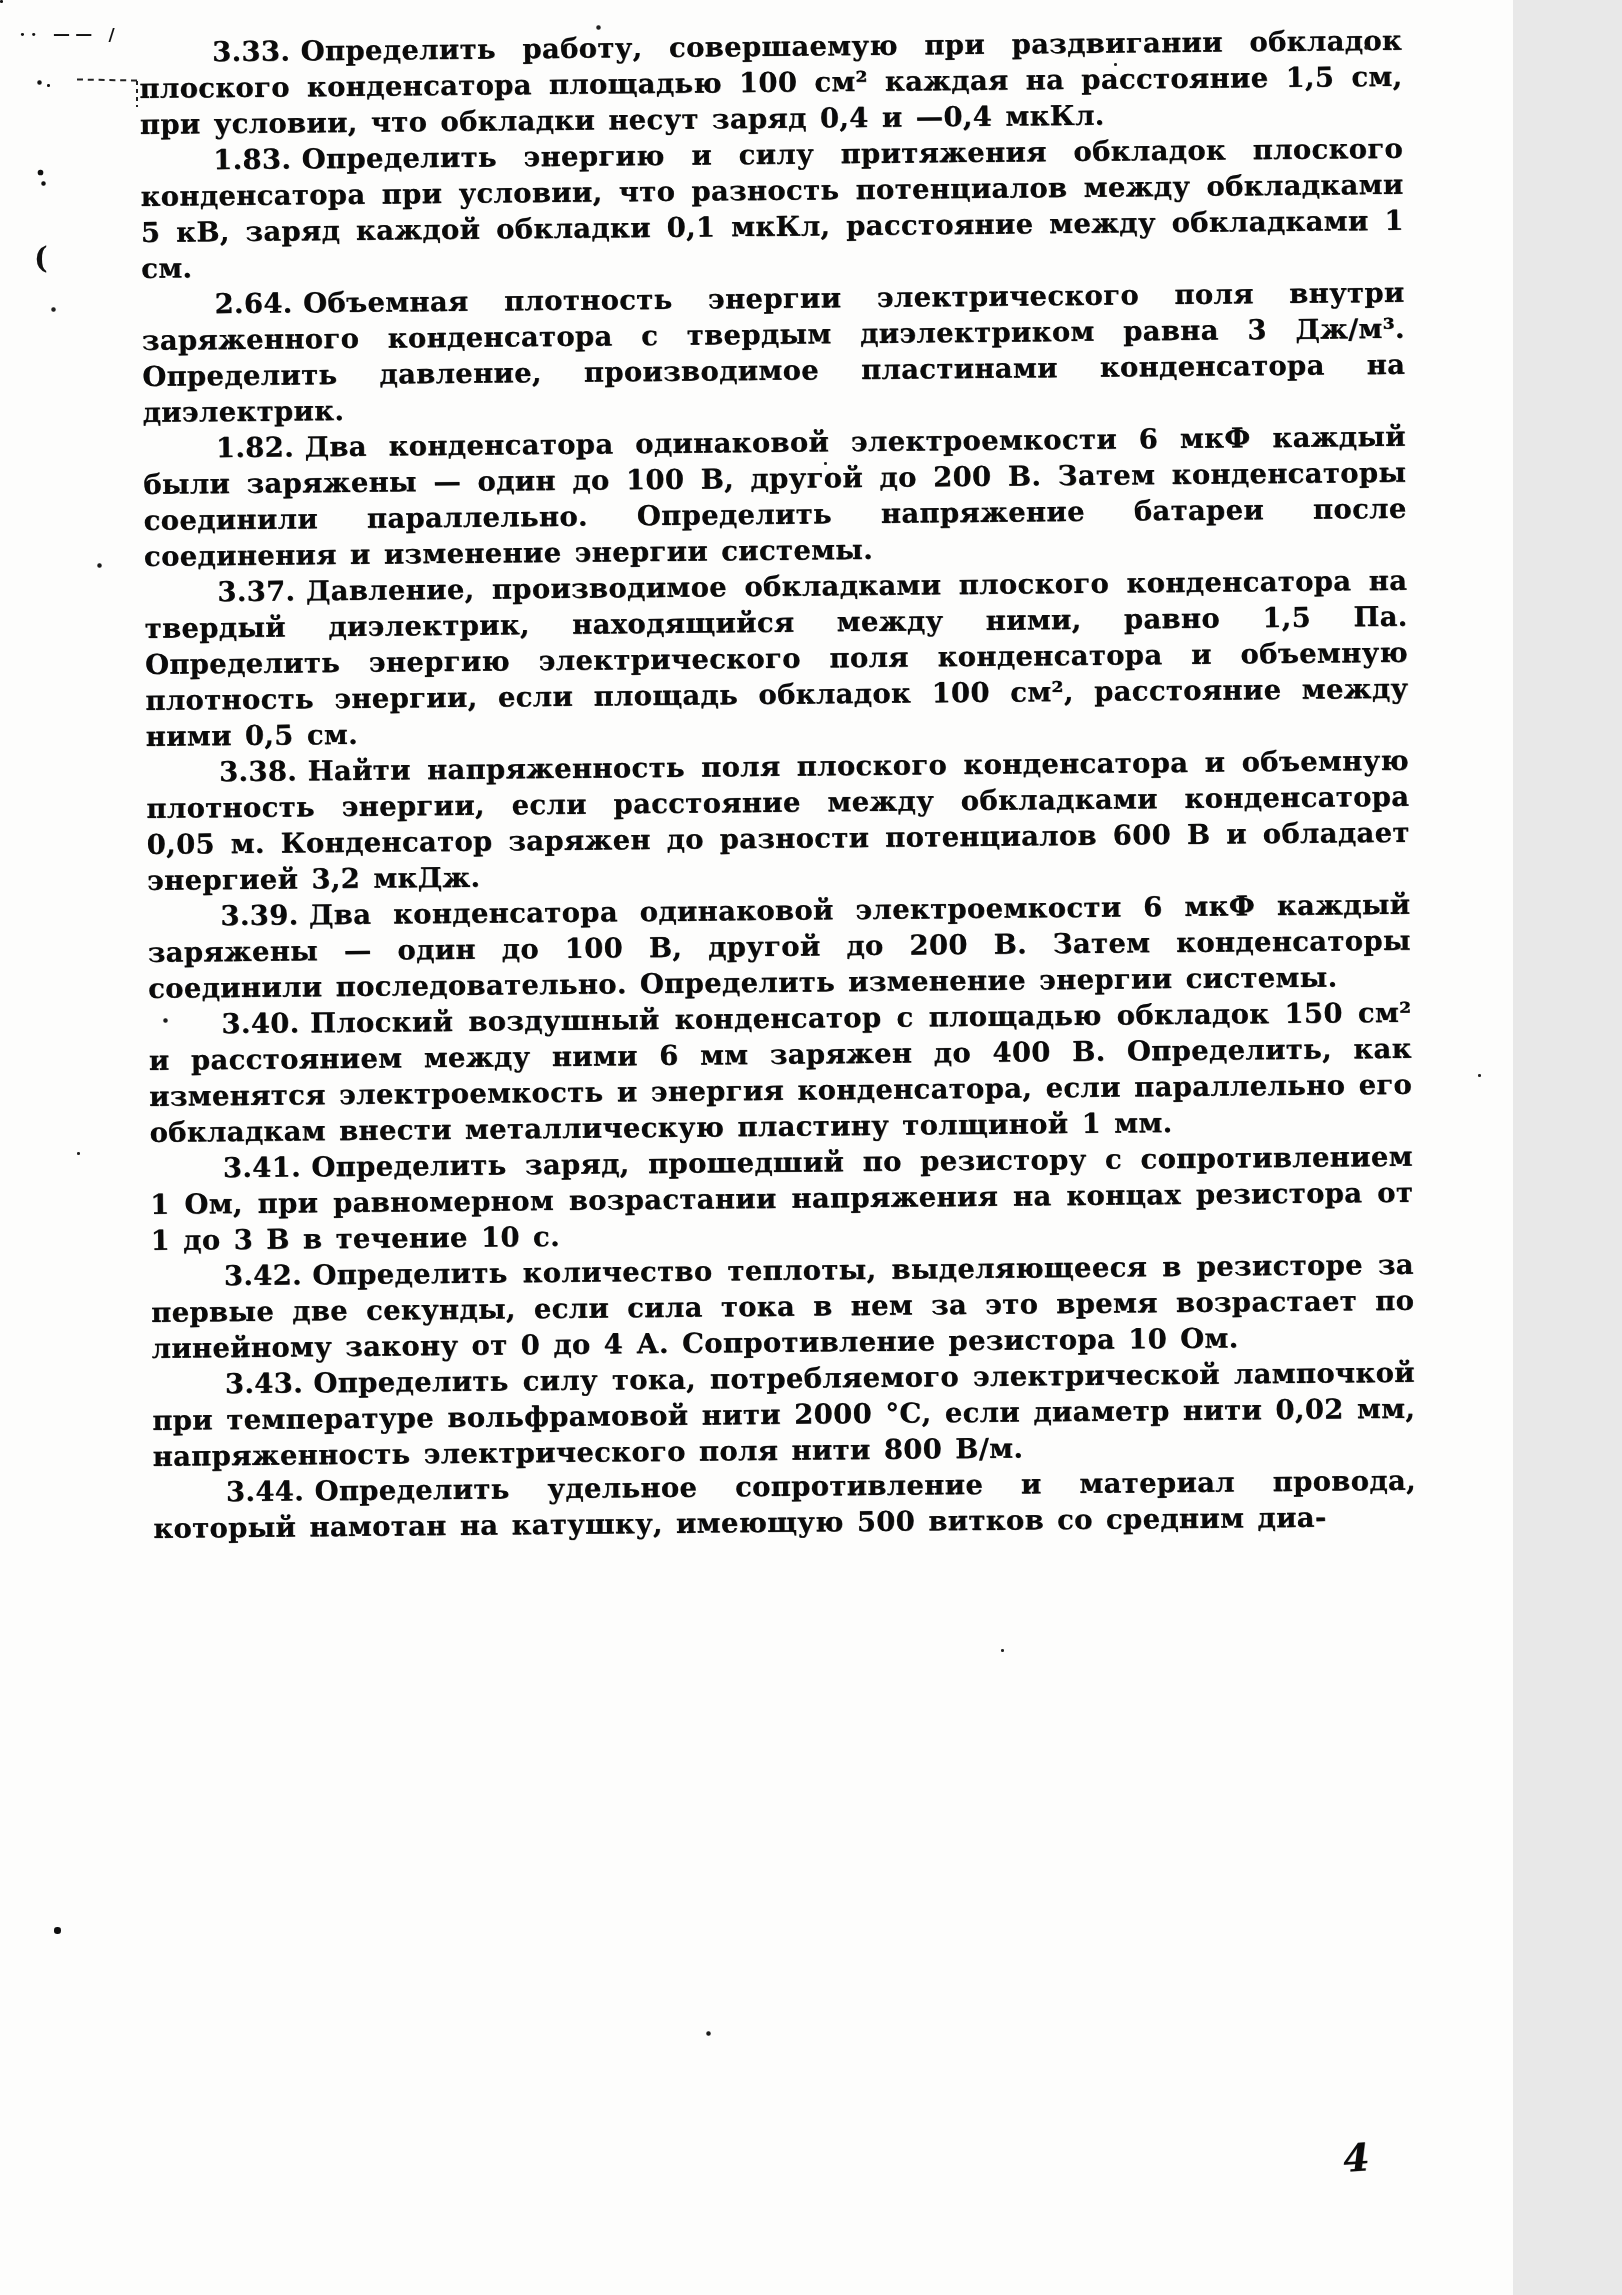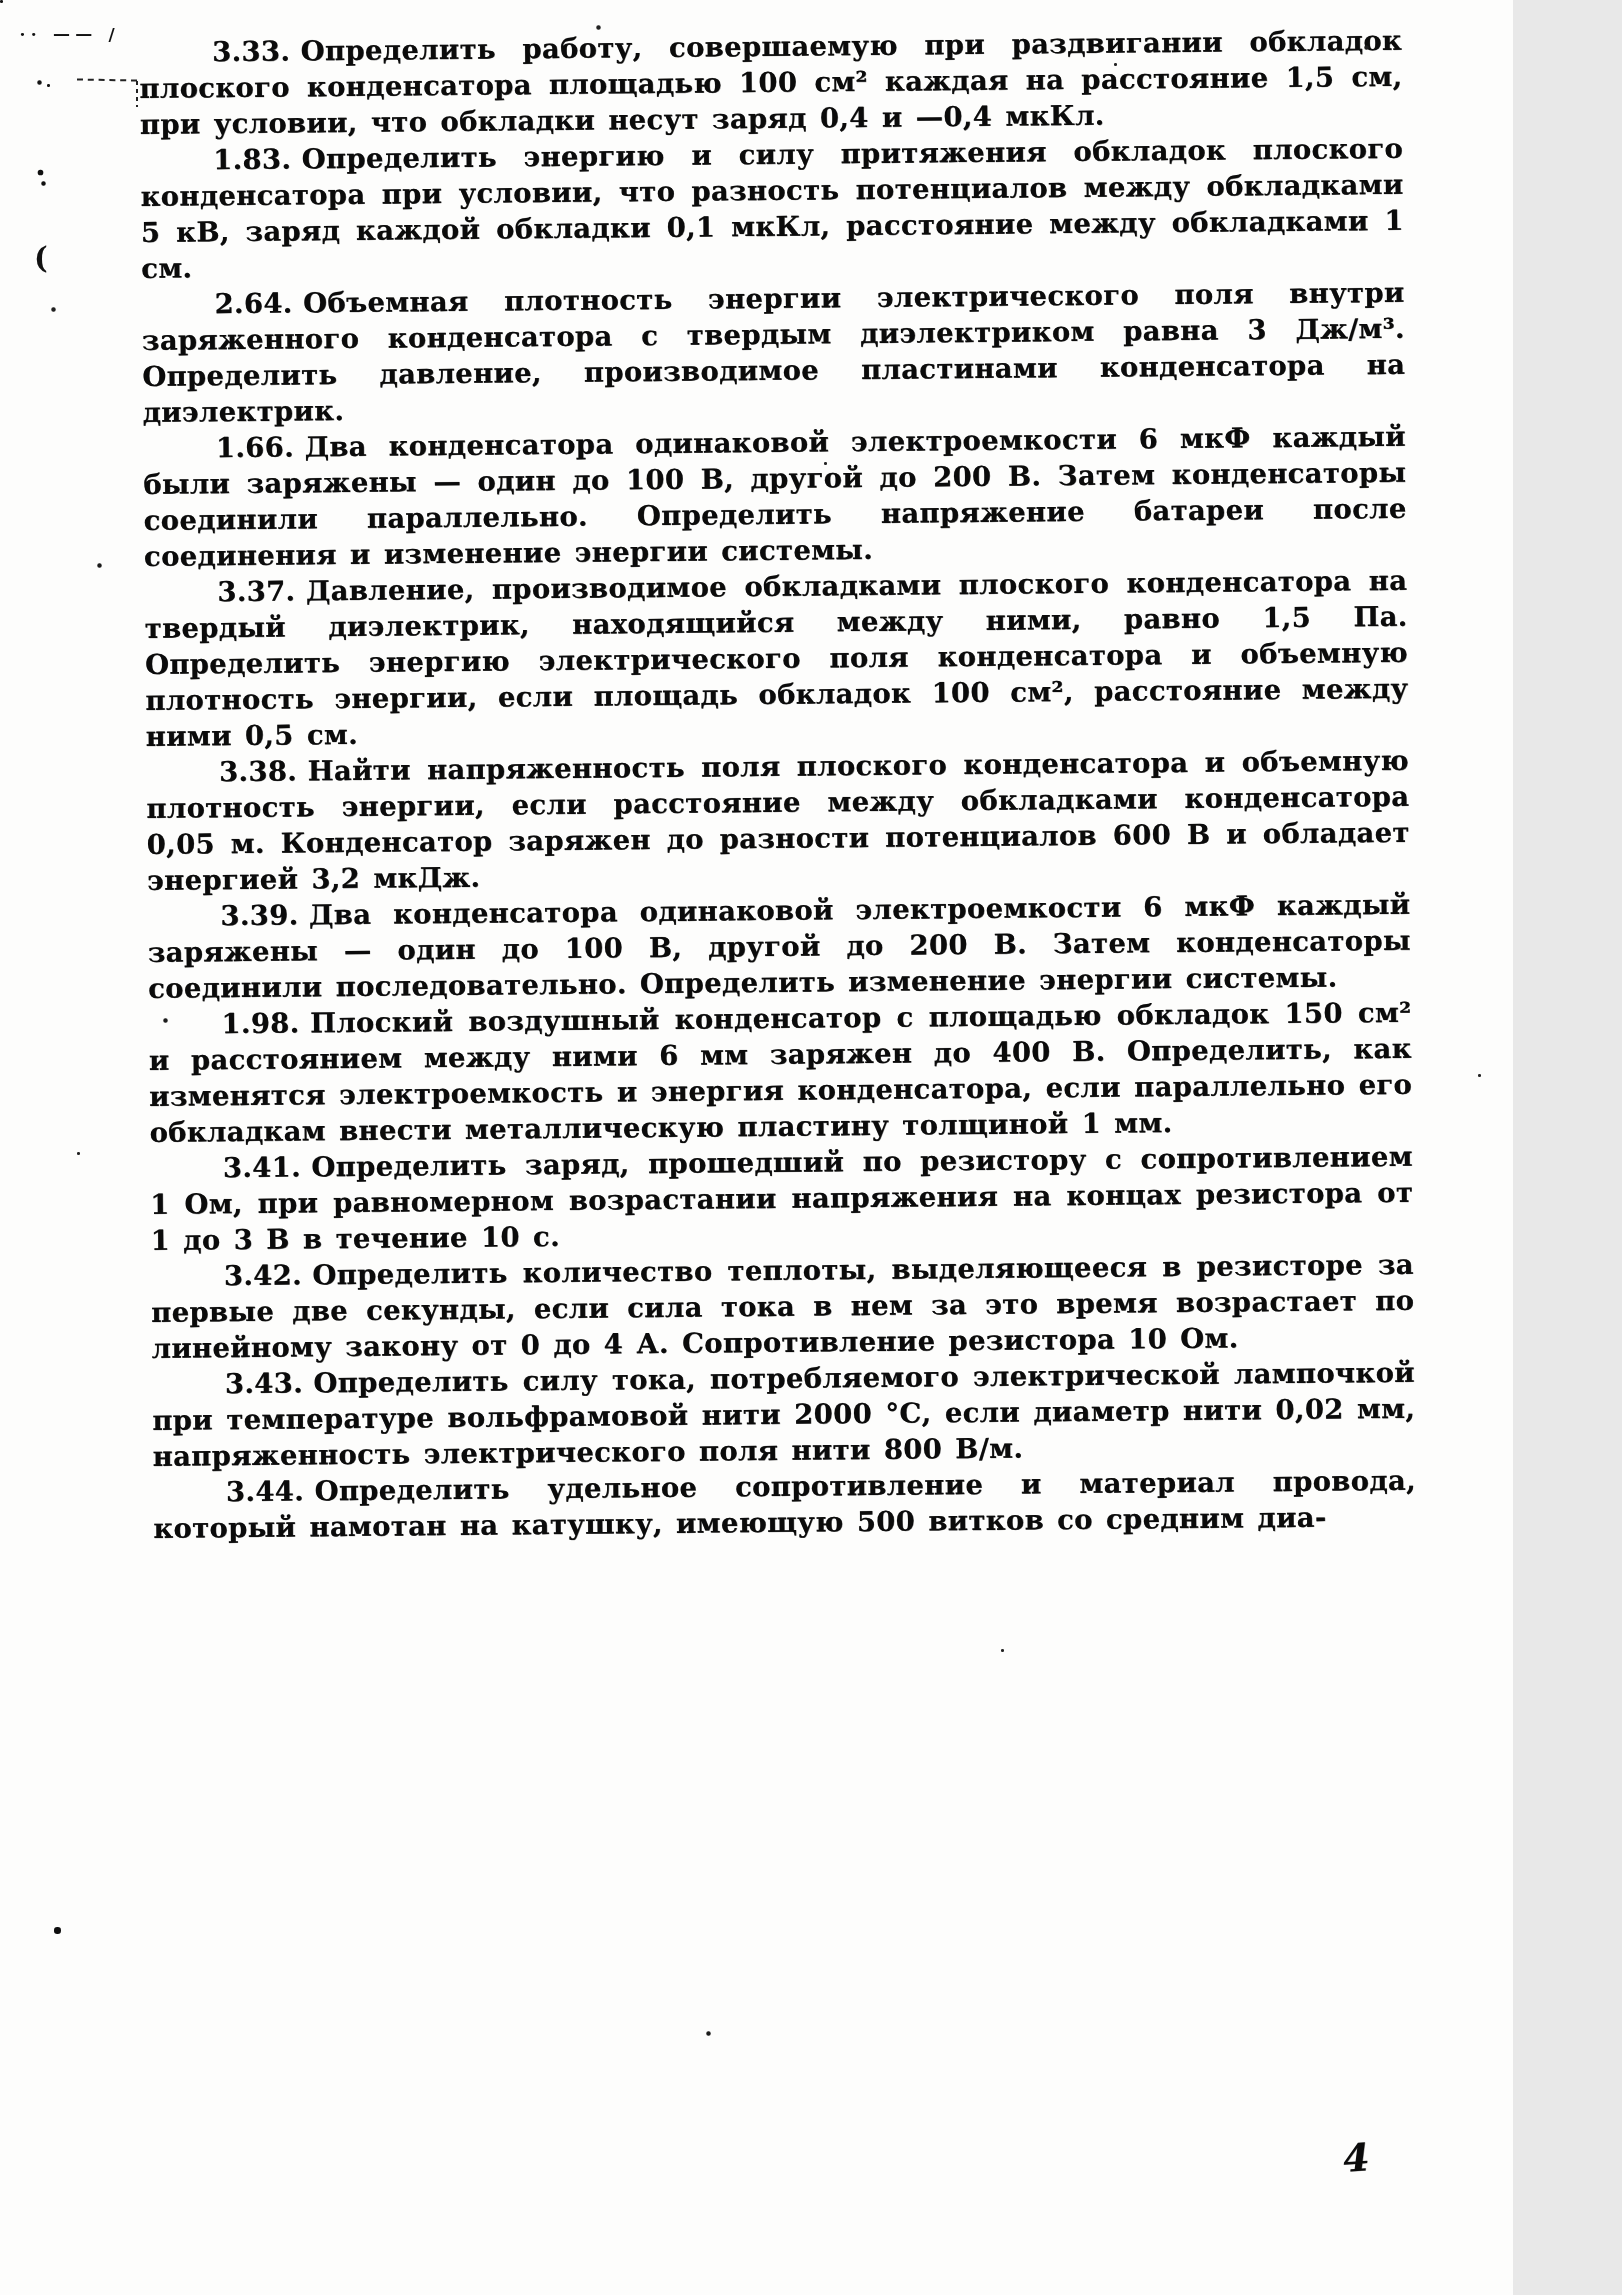--- a/index.html
+++ b/index.html
@@ -90,25 +90,25 @@
 </style>
 </head>
 <body>
 
 <div class="page">
 
   <div class="textblock">
     <p class="prob"><span class="pnum">3.33.</span><span>Определить работу, совершаемую при раздвигании обкладок плоского конденсатора площадью 100 см² каждая на расстояние 1,5 см, при условии, что обкладки несут заряд 0,4 и —0,4 мкКл.</span></p>
     <p class="prob"><span class="pnum">1.83.</span><span>Определить энергию и силу притяжения обкладок плоского конденсатора при условии, что разность потенциалов между обкладками 5 кВ, заряд каждой обкладки 0,1 мкКл, расстояние между обкладками 1 см.</span></p>
     <p class="prob"><span class="pnum">2.64.</span><span>Объемная плотность энергии электрического поля внутри заряженного конденсатора с твердым диэлектриком равна 3 Дж/м³. Определить давление, производимое пластинами конденсатора на диэлектрик.</span></p>
-    <p class="prob"><span class="pnum">1.66.</span><span>Два конденсатора одинаковой электроемкости 6 мкФ каждый были заряжены — один до 100 В, другой до 200 В. Затем конденсаторы соединили параллельно. Определить напряжение батареи после соединения и изменение энергии системы.</span></p>
+    <p class="prob"><span class="pnum">1.82.</span><span>Два конденсатора одинаковой электроемкости 6 мкФ каждый были заряжены — один до 100 В, другой до 200 В. Затем конденсаторы соединили параллельно. Определить напряжение батареи после соединения и изменение энергии системы.</span></p>
     <p class="prob"><span class="pnum">3.37.</span><span>Давление, производимое обкладками плоского конденсатора на твердый диэлектрик, находящийся между ними, равно 1,5 Па. Определить энергию электрического поля конденсатора и объемную плотность энергии, если площадь обкладок 100 см², расстояние между ними 0,5 см.</span></p>
     <p class="prob"><span class="pnum">3.38.</span><span>Найти напряженность поля плоского конденсатора и объемную плотность энергии, если расстояние между обкладками конденсатора 0,05 м. Конденсатор заряжен до разности потенциалов 600 В и обладает энергией 3,2 мкДж.</span></p>
     <p class="prob"><span class="pnum">3.39.</span><span>Два конденсатора одинаковой электроемкости 6 мкФ каждый заряжены — один до 100 В, другой до 200 В. Затем конденсаторы соединили последовательно. Определить изменение энергии системы.</span></p>
-    <p class="prob"><span class="pnum">1.98.</span><span>Плоский воздушный конденсатор с площадью обкладок 150 см² и расстоянием между ними 6 мм заряжен до 400 В. Определить, как изменятся электроемкость и энергия конденсатора, если параллельно его обкладкам внести металлическую пластину толщиной 1 мм.</span></p>
+    <p class="prob"><span class="pnum">3.40.</span><span>Плоский воздушный конденсатор с площадью обкладок 150 см² и расстоянием между ними 6 мм заряжен до 400 В. Определить, как изменятся электроемкость и энергия конденсатора, если параллельно его обкладкам внести металлическую пластину толщиной 1 мм.</span></p>
     <p class="prob"><span class="pnum">3.41.</span><span>Определить заряд, прошедший по резистору с сопротивлением 1 Ом, при равномерном возрастании напряжения на концах резистора от 1 до 3 В в течение 10 с.</span></p>
     <p class="prob"><span class="pnum">3.42.</span><span>Определить количество теплоты, выделяющееся в резисторе за первые две секунды, если сила тока в нем за это время возрастает по линейному закону от 0 до 4 А. Сопротивление резистора 10 Ом.</span></p>
     <p class="prob"><span class="pnum">3.43.</span><span>Определить силу тока, потребляемого электрической лампочкой при температуре вольфрамовой нити 2000 °С, если диаметр нити 0,02 мм, напряженность электрического поля нити 800 В/м.</span></p>
     <p class="prob"><span class="pnum">3.44.</span><span>Определить удельное сопротивление и материал провода, который намотан на катушку, имеющую 500 витков со средним диа-</span></p>
   </div>
 
   <div class="pageno">4</div>
 
   <div class="edge-line"></div>
   <div class="corner-blob"></div>

